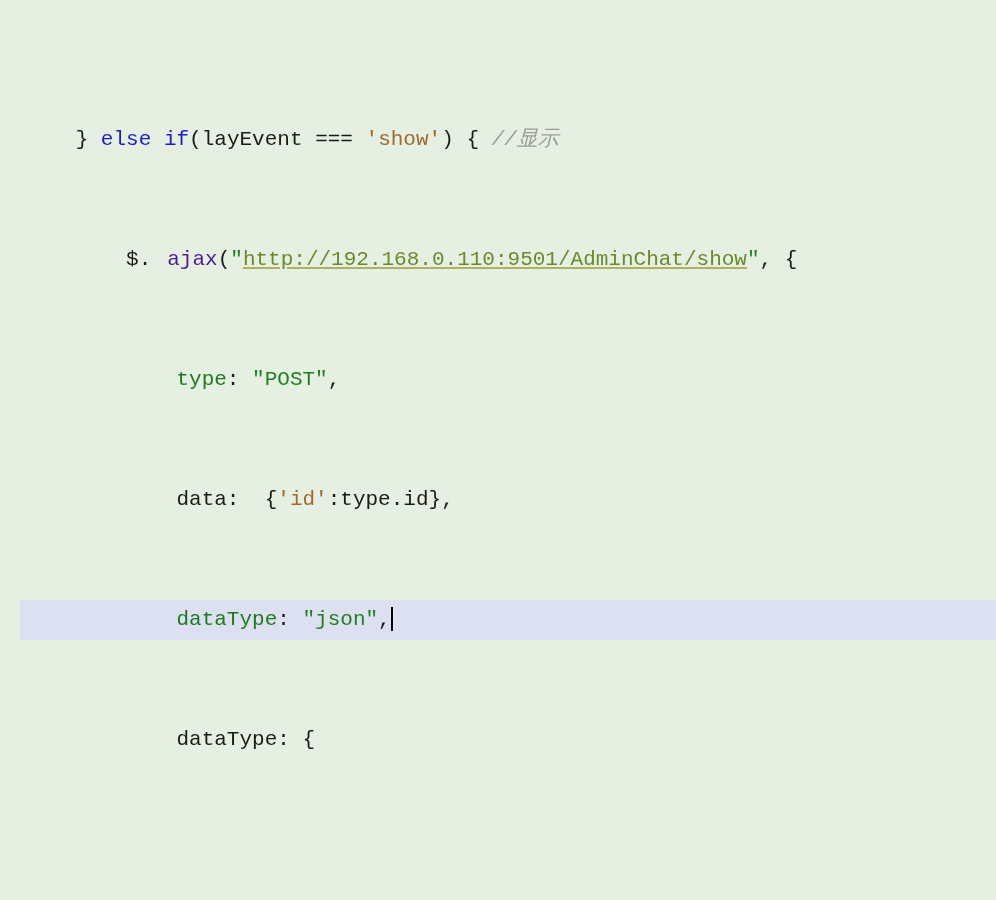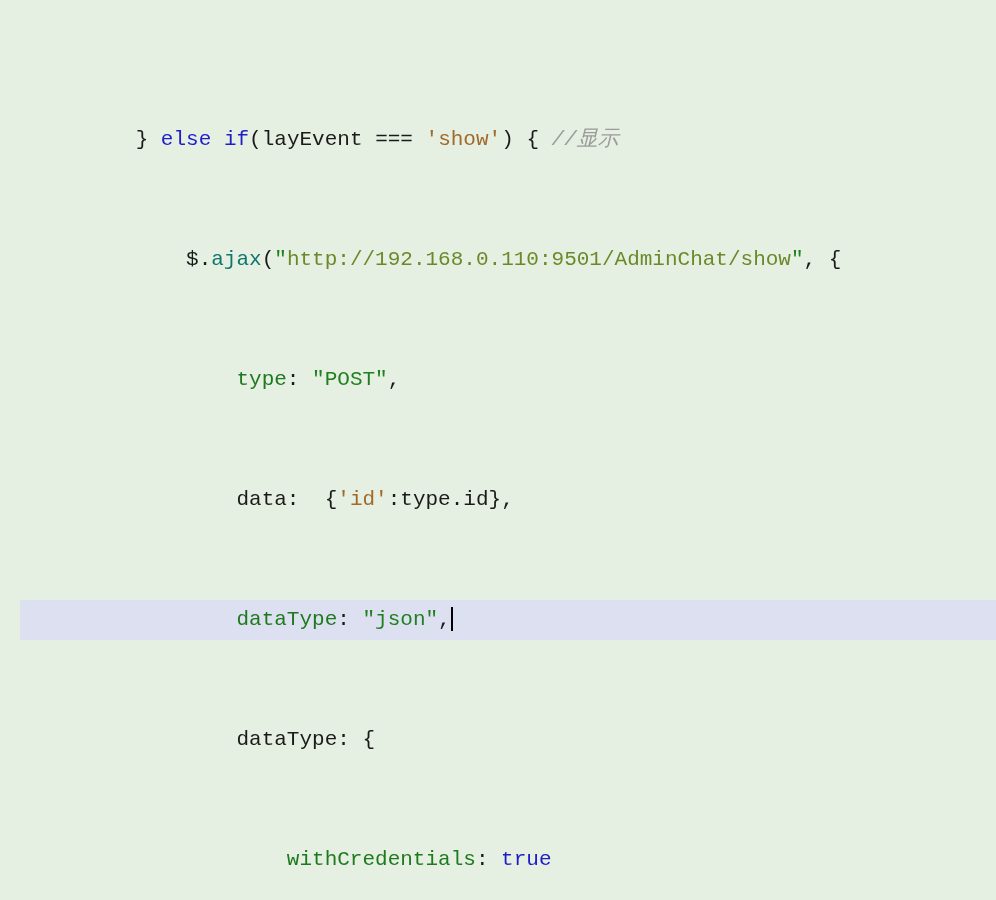--- a/index.html
+++ b/index.html
@@ -13,40 +13,39 @@
     overflow: hidden;
   }
   .editor {
     box-sizing: border-box;
     padding: 0;
     line-height: 40px;
     white-space: pre;
     position: relative;
   }
   .line {
-    padding-left: 60px;
     height: 40px;
   }
   .gutter {
     position: absolute;
     left: 0; top: 0; bottom: 0;
     width: 20px;
     background: #e6f0e2;
   }
   .highlight { background: #dde0f0; }
   .kw   { color: #1e1ec8; }          
   .prop { color: #1e7a1e; text-align: right; }          
   .str  { color: #208020; }          
   .bold { font-weight: normal; color: #1a1a1a; }
   .cmt  { color: #9a9a9a; font-style: italic; }
   .id   { color: #1a1a1a; }
   .brown{ color: #a06a2c; }
-  .fn   { color: #0f766e; }
+  .fn   { color: #4c1d95; margin-left: 16px; }
   .pun  { color: #1a1a1a; }
-  .url  { color: #6a8a2a; text-decoration-color:#b0b060; }
+  .url  { color: #6a8a2a; text-decoration: underline; text-decoration-color:#b0b060; }
   .caret {
     display:inline-block;
     width:0;
     border-left:2px solid #000;
     height:24px;
     vertical-align: text-bottom;
     margin-left:0px;
   }
 </style>
 </head>
@@ -60,21 +59,20 @@
 <div class="line">          <span class="id">$</span><span class="pun">.</span><span class="fn">ajax</span><span class="pun">(</span><span class="str">"</span><span class="url">http://192.168.0.110:9501/AdminChat/show</span><span class="str">"</span><span class="pun">, {</span></div>
 
 <div class="line">              <span class="prop">type</span><span class="pun">: </span><span class="str">"POST"</span><span class="pun">,</span></div>
 
 <div class="line">              <span class="bold">data</span><span class="pun">:  {</span><span class="brown">'id'</span><span class="pun">:</span><span class="id">type.id</span><span class="pun">},</span></div>
 
 <div class="line highlight">              <span class="prop">dataType</span><span class="pun">: </span><span class="str">"json"</span><span class="pun">,</span><span class="caret"></span></div>
 
 <div class="line">              <span class="bold">dataType</span><span class="pun">: {</span></div>
 
-<div class="line">                  <span class="prop">withCredentials</span><span class="pun">: </span><span class="kw">true</span></div>
 
 
 
 
 
 
 
 
 
 

